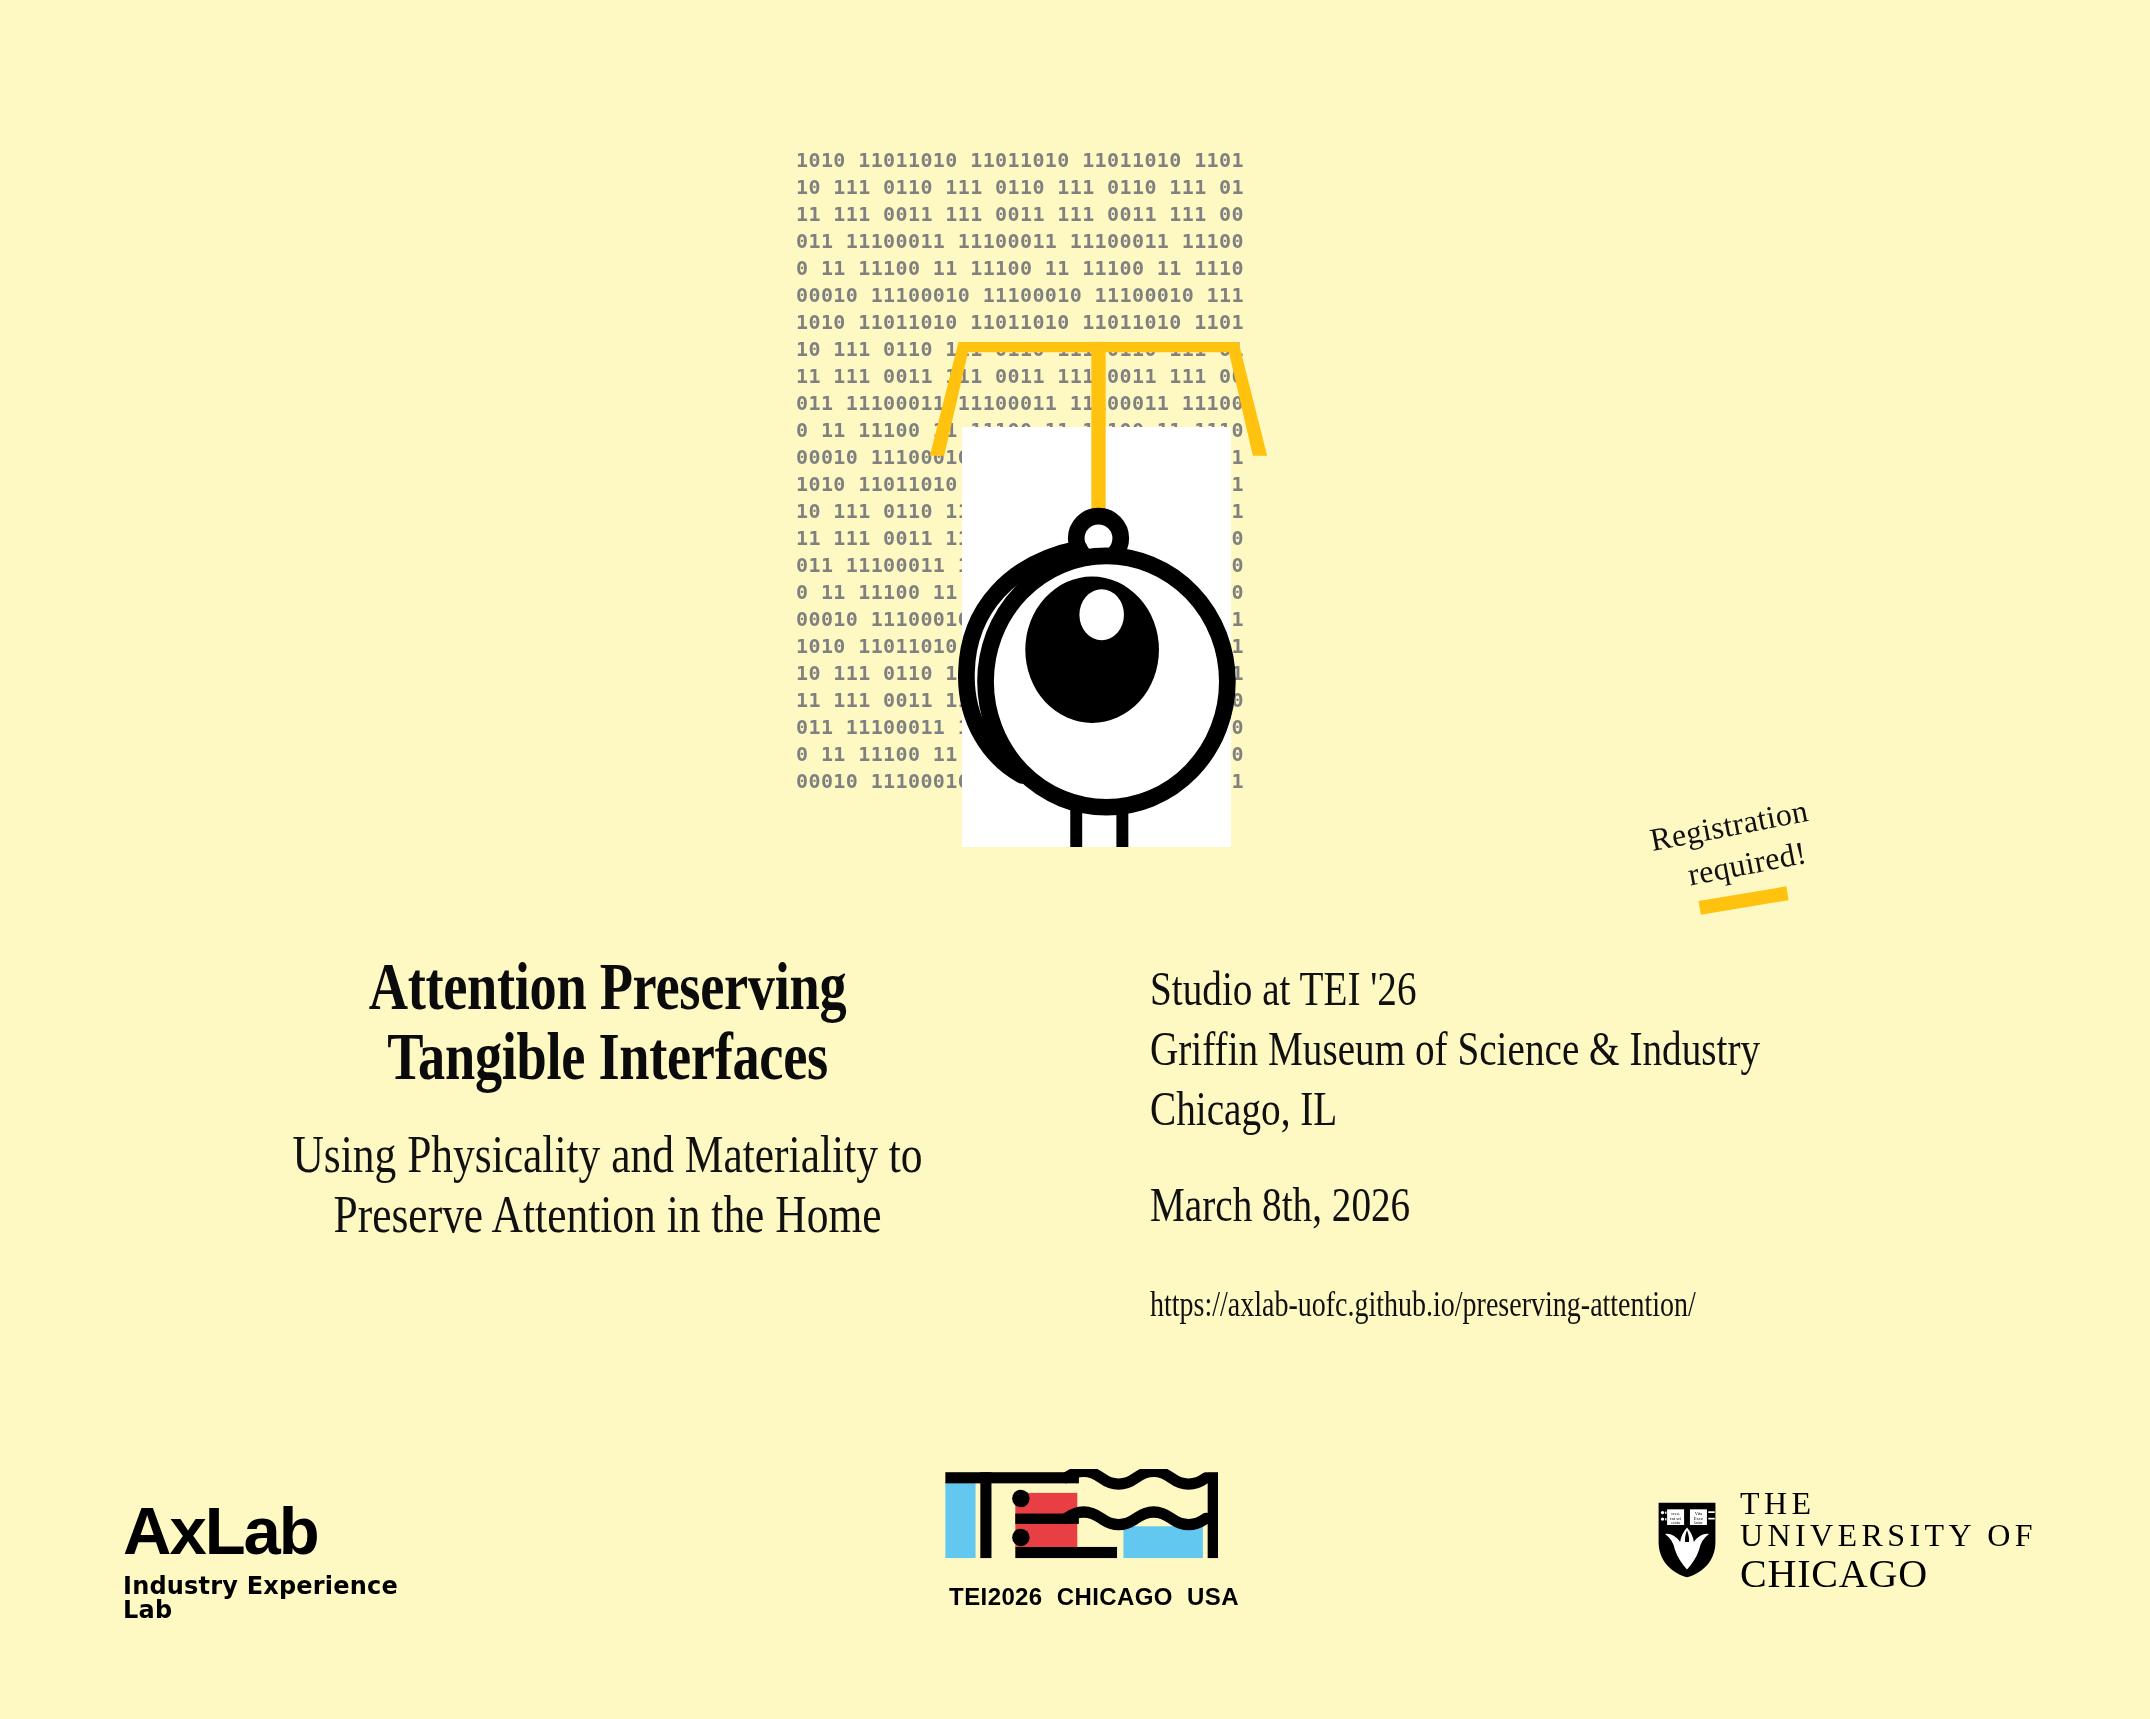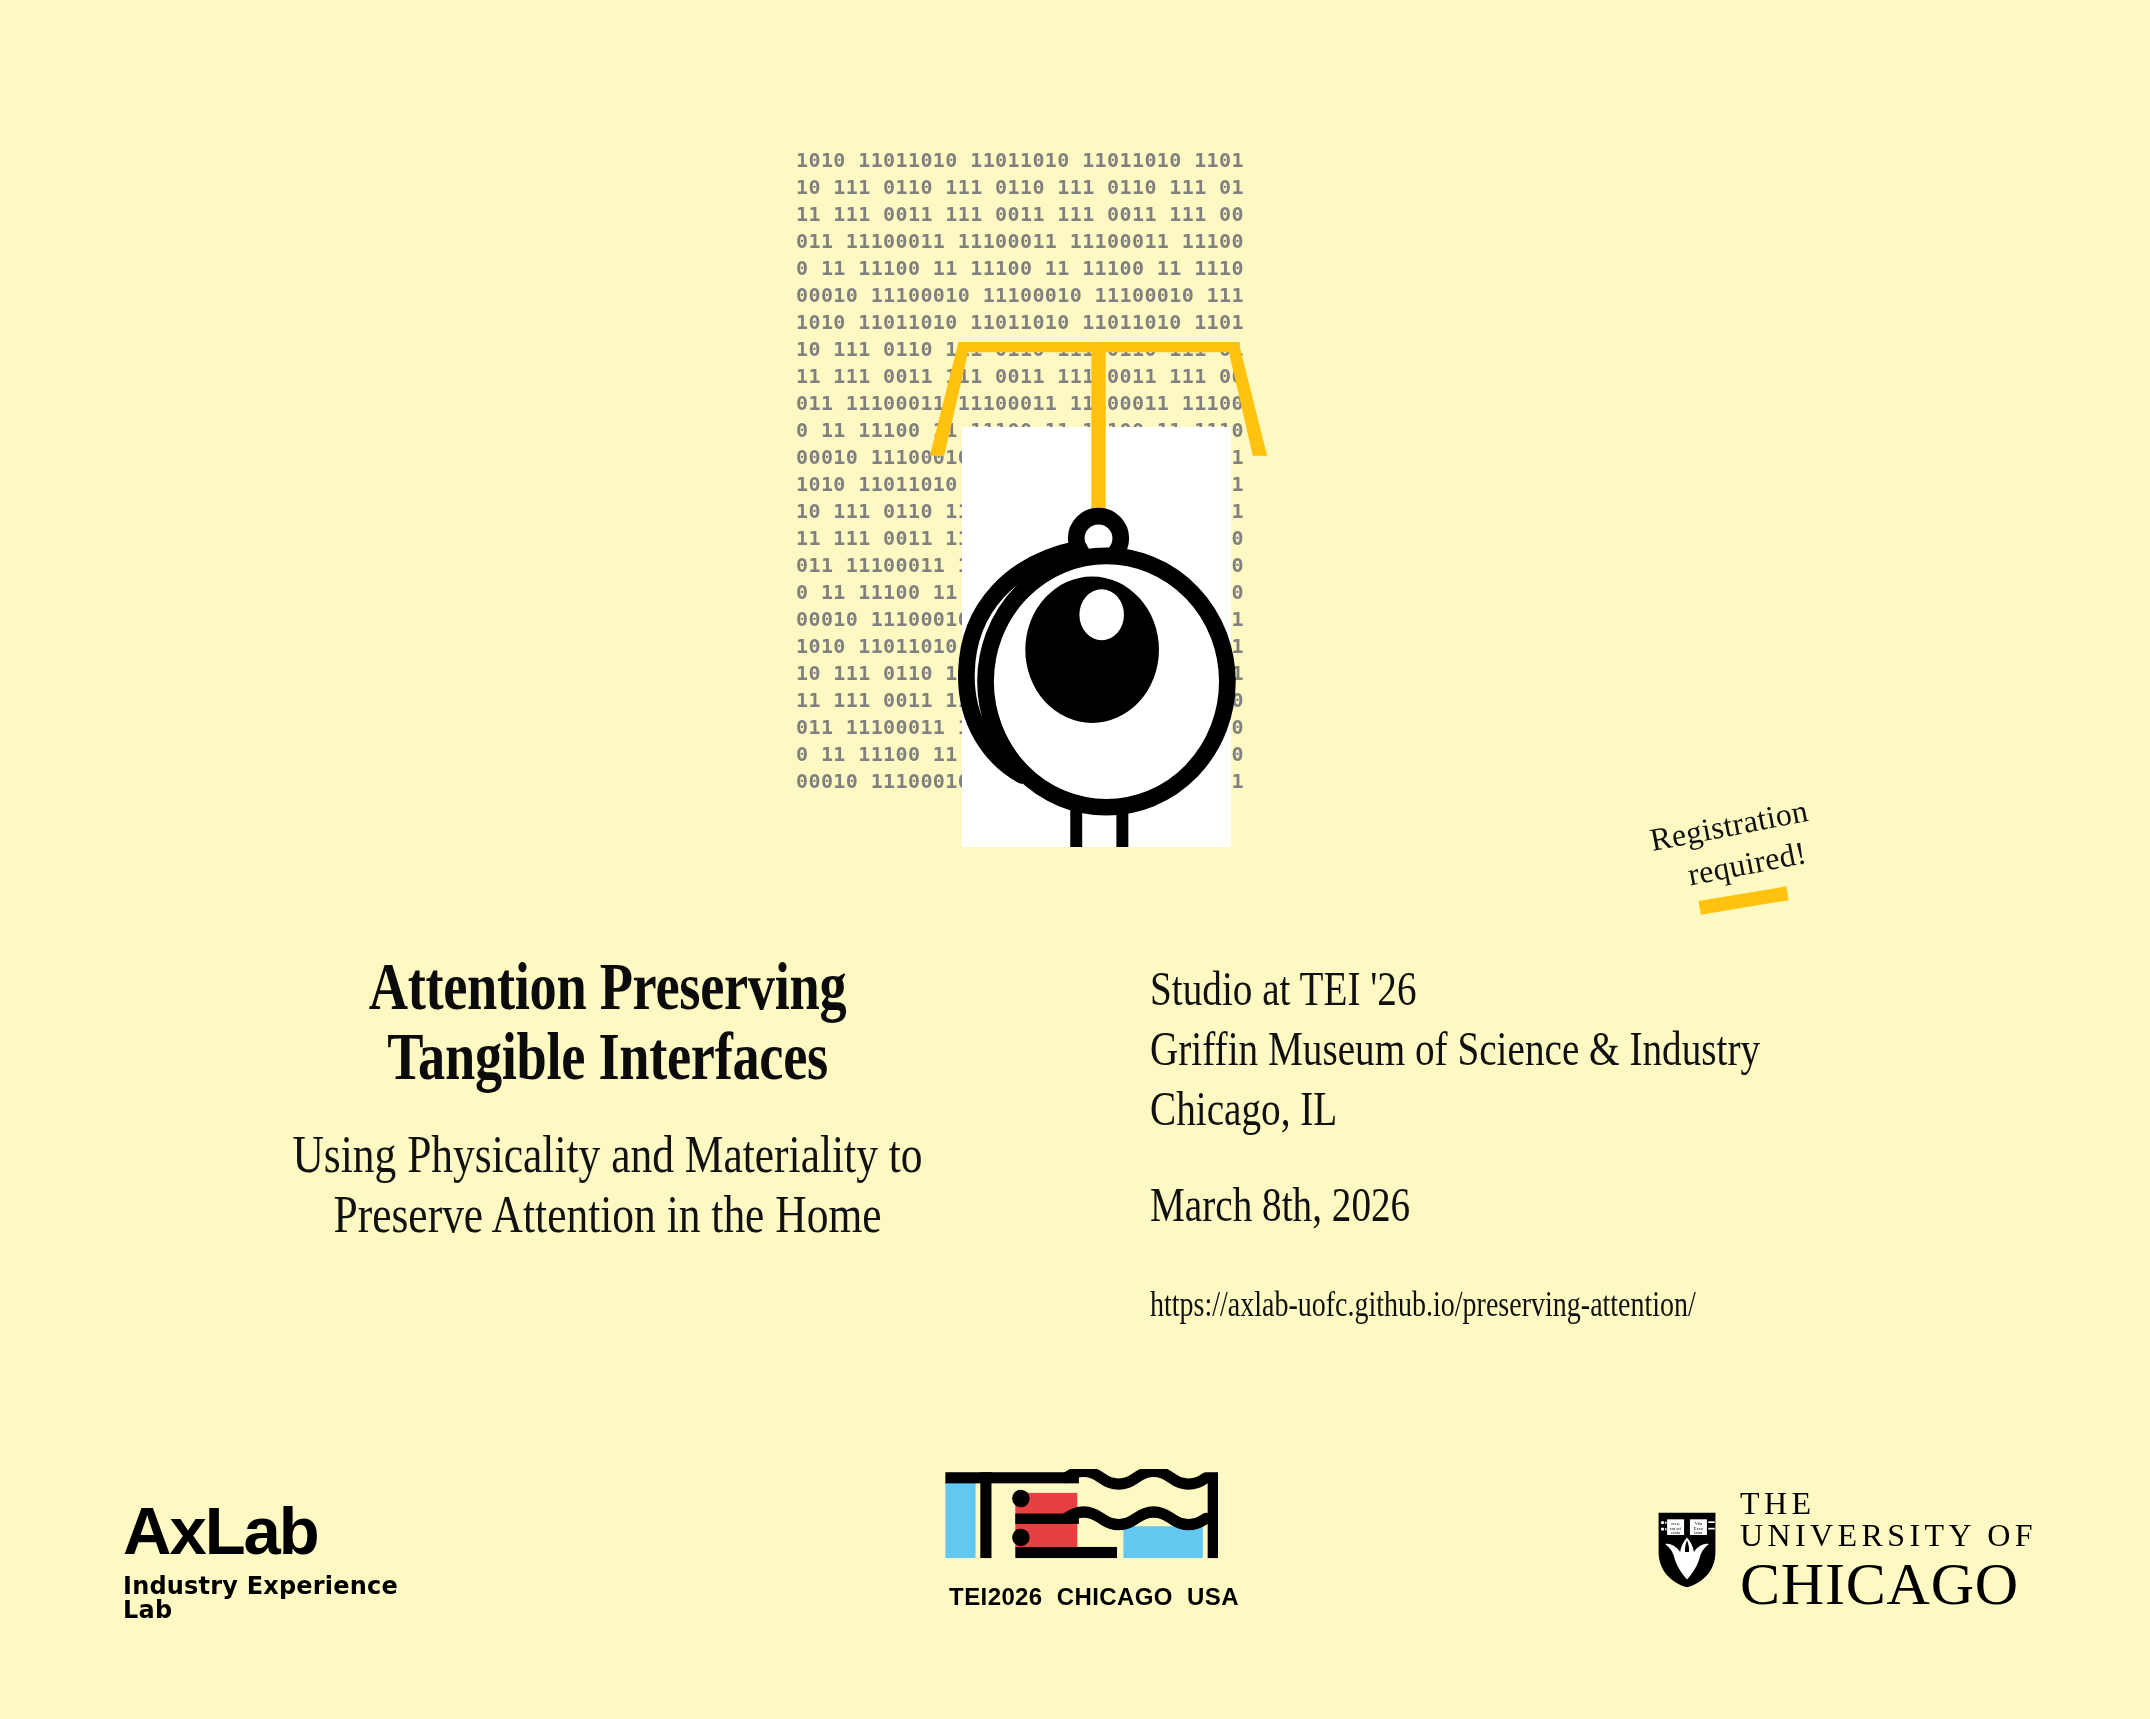--- a/index.html
+++ b/index.html
@@ -232,21 +232,21 @@
   }
   #uchicago-words { line-height: 1; }
   #uc-line1 {
     font-family: "Liberation Serif", serif;
     font-size: 32px;
     letter-spacing: 4.4px;
     color: #000000;
   }
   #uc-line2 {
     font-family: "Liberation Serif", serif;
-    font-size: 60px;
+    font-size: 40px;
     letter-spacing: 0.8px;
     color: #000000;
     margin-top: 3.2px;
   }
 </style>
 </head>
 <body>
 
 <div id="poster">
 

